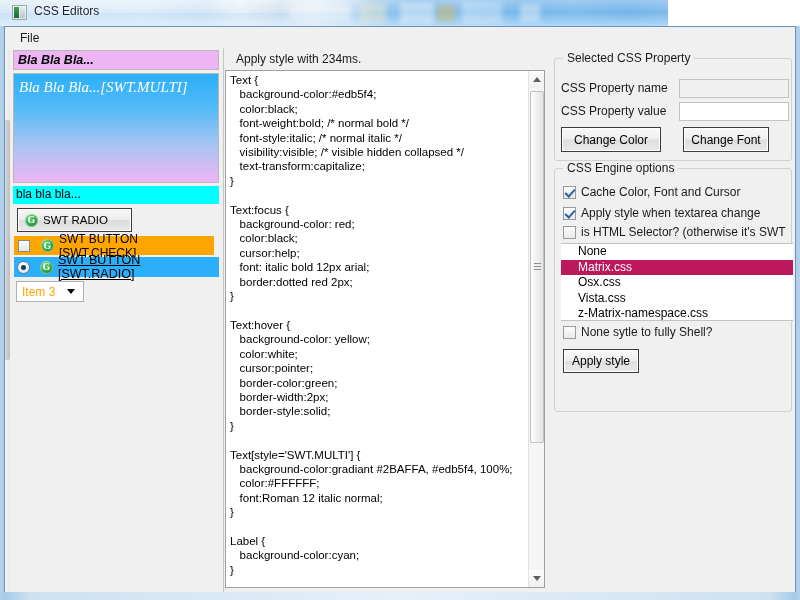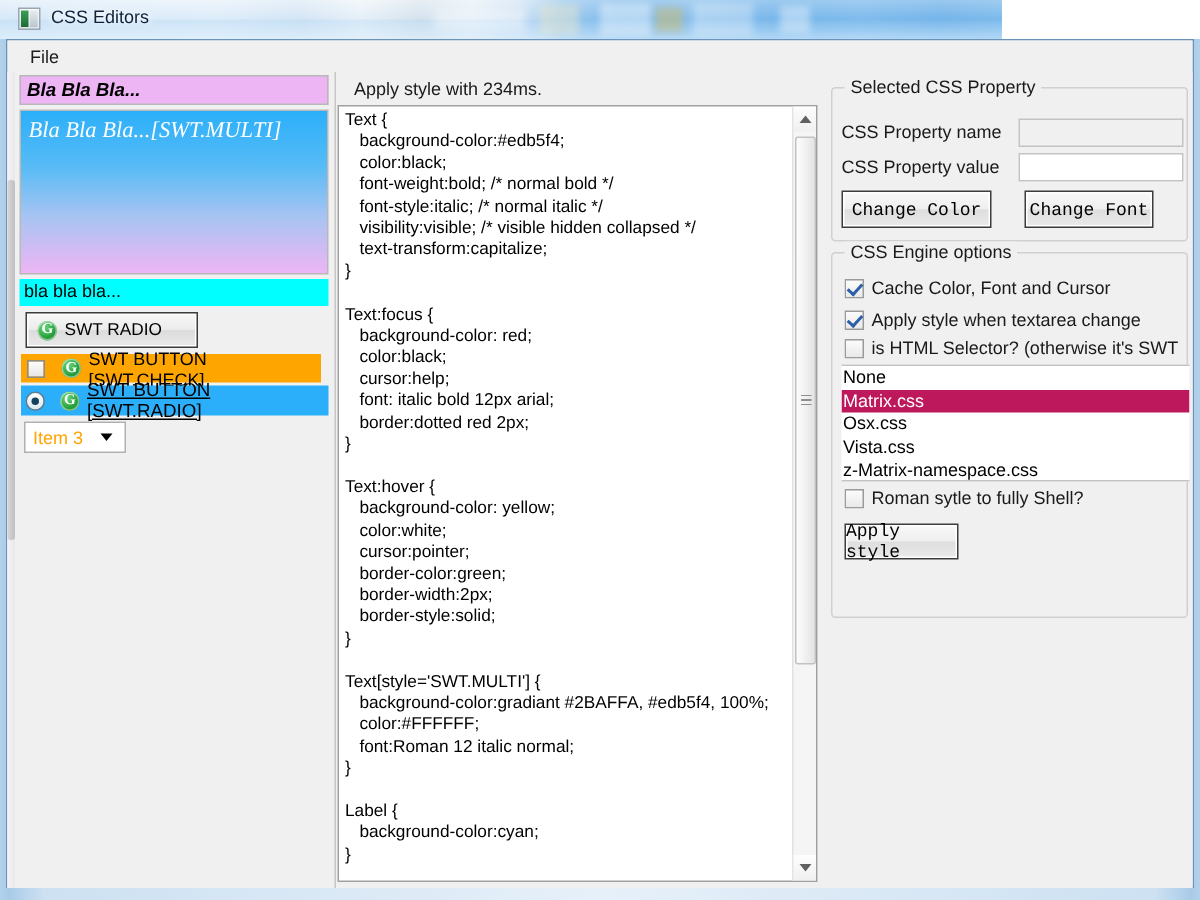--- a/index.html
+++ b/index.html
@@ -457,21 +457,20 @@
   .pushbtn {
     position: absolute;
     box-sizing: border-box;
     border: 1px solid #3c3c3c;
     background: linear-gradient(to bottom,#f8f8f8 0%,#efefef 48%,#dedede 52%,#eaeaea 100%);
     box-shadow: inset 0 0 0 1px #ffffff;
     font-size: 12px;
     color: #000;
     display: flex; align-items: center; justify-content: center;
     cursor: default;
-    font-family: Liberation Mono, monospace;
   }
   #btn-color { left: 6px; top: 68px; width: 100px; height: 25px; }
   #btn-font  { left: 128px; top: 68px; width: 86px; height: 25px; }
   #btn-apply { left: 8px; top: 180px; width: 76px; height: 24px; }
 
   .chkrow {
     position: absolute;
     display: flex; align-items: center;
     font-size: 12px; color: #1a1a1a;
     white-space: nowrap;
@@ -509,21 +508,21 @@
     border: 1px solid #c3c3c3;
     border-left: none; border-right: none;
     background: #ffffff;
     overflow: hidden;
   }
   .listitem {
     height: 15.5px;
     line-height: 15.5px;
     font-size: 12px;
     color: #000;
-    padding-left: 1px;
+    padding-left: 17px;
     white-space: nowrap;
     cursor: default;
   }
   .listitem.sel {
     background: #be185d;
     color: #ffffff;
   }
 </style>
 </head>
 <body>
@@ -699,21 +698,21 @@
           <div id="csslist">
             <div class="listitem">None</div>
             <div class="listitem sel">Matrix.css</div>
             <div class="listitem">Osx.css</div>
             <div class="listitem">Vista.css</div>
             <div class="listitem">z-Matrix-namespace.css</div>
           </div>
 
           <div class="chkrow" id="chk-shell">
             <span class="chkbox"></span>
-            <span>Roman sytle to fully Shell?</span>
+            <span>None sytle to fully Shell?</span>
           </div>
 
           <div class="pushbtn" id="btn-apply">Apply style</div>
         </div>
 
       </div>
 
     </div>
   </div>
 </div>

